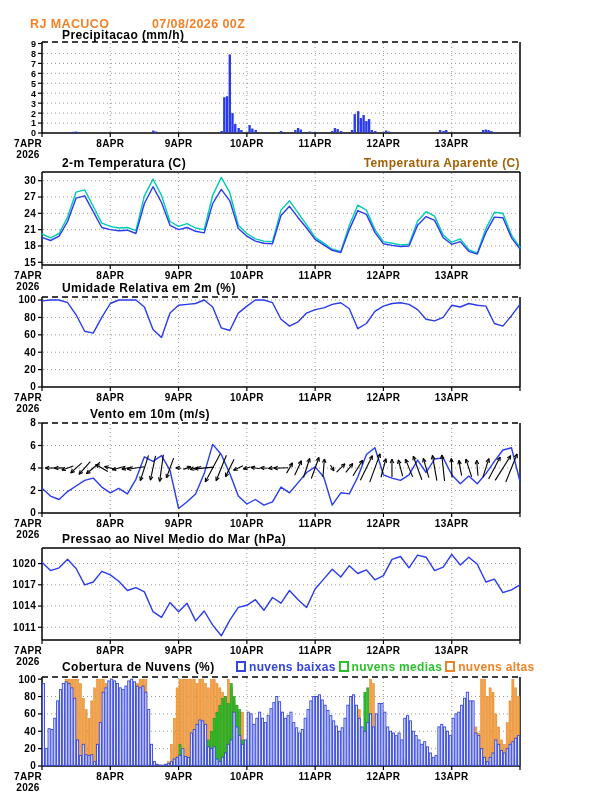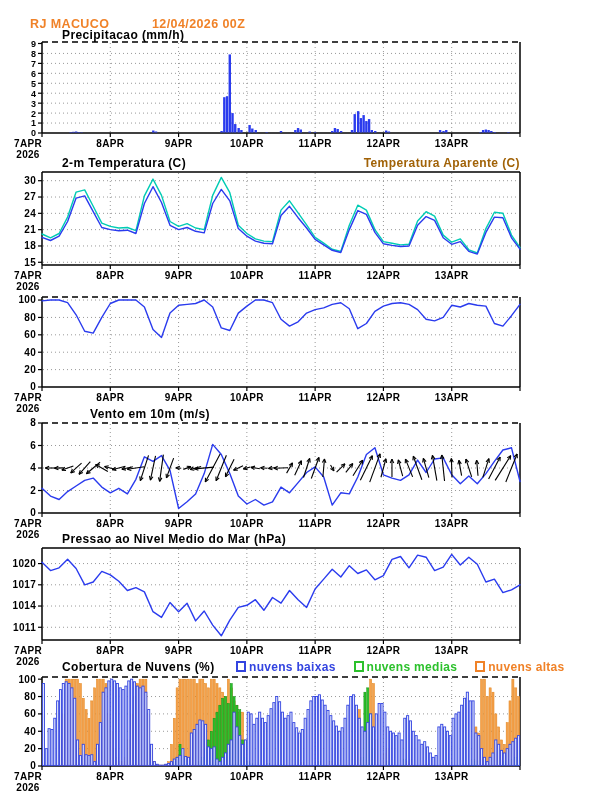--- a/index.html
+++ b/index.html
@@ -12,37 +12,38 @@
   .hdr-run{top:17px;left:152px;font-size:12.5px;color:#f08228;}
   .hdr-loc{top:29px;left:0;width:520px;text-align:right;font-size:12.5px;color:#f08228;}
   .ptitle{font-size:12px;text-align:right;}
   .t-precip{top:28px;left:62px;}
   .t-temp{top:156px;left:62px;}
   .t-temp-ap{top:156px;left:0;width:520px;text-align:right;color:#00ccb4;}
   .t-rh{top:281px;left:62px;}
   .t-wind{top:407px;left:62px;margin-left:28px;}
   .t-pres{top:532px;left:62px;}
   .t-clouds{top:660px;left:62px;}
-  .legend{position:absolute;top:660px;left:236px;display:flex;gap:18px;font-size:12px;font-weight:700;letter-spacing:.3px;}
+  .legend{position:absolute;top:660px;left:236px;display:flex;gap:3px;font-size:12px;font-weight:700;letter-spacing:.3px;}
   .lg-item{display:flex;align-items:flex-start;gap:3px;}
   .lg-sq{width:6px;height:7px;border:2px solid #000;display:inline-block;margin-top:1px;}
   .tk{font:700 10px "Liberation Sans",sans-serif;fill:#000;letter-spacing:.3px;}
   .tkp{font:700 9px "Liberation Sans",sans-serif;fill:#000;}
 </style>
 </head>
 <body>
 
 <div class="page">
 
   <div class="txt hdr-station" style="color: rgb(240, 130, 40);">RJ MACUCO</div>
-  <div class="txt hdr-run" style="color: rgb(240, 130, 40);">12/04/2026 00Z</div>
+  <div class="txt hdr-run" style="color: rgb(240, 130, 40);">07/08/2026 00Z</div>
 
   <div class="txt ptitle t-precip">Precipitacao (mm/h)</div>
   <div class="txt ptitle t-temp">2-m Temperatura (C)</div>
   <div class="txt ptitle t-temp-ap" style="color: #a16207;">Temperatura Aparente (C)</div>
+  <div class="txt ptitle t-rh">Umidade Relativa em 2m (%)</div>
   <div class="txt ptitle t-wind">Vento em 10m (m/s)</div>
   <div class="txt ptitle t-pres">Pressao ao Nivel Medio do Mar (hPa)</div>
   <div class="txt ptitle t-clouds">Cobertura de Nuvens (%)</div>
 
   <div class="legend">
     <span class="lg-item">
       <span class="lg-sq" id="sq-low" style="border-color: rgb(51, 68, 224);"></span>
       <span id="lb-low" style="color: rgb(51, 68, 224);">nuvens baixas</span>
     </span>
     <span class="lg-item">

